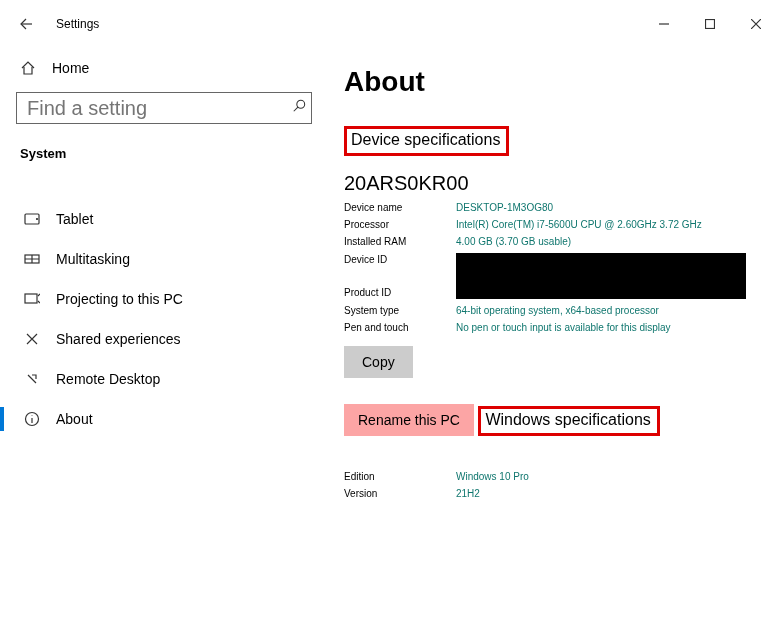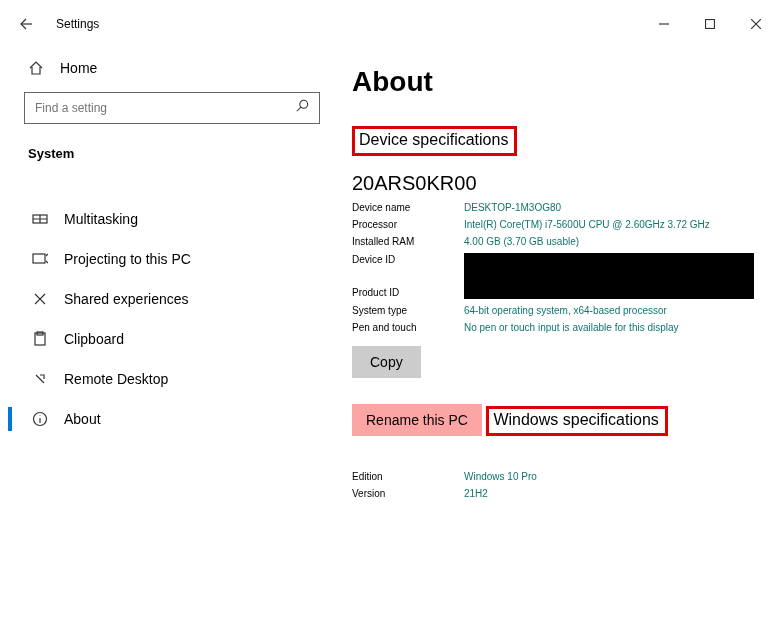--- a/index.html
+++ b/index.html
@@ -5,27 +5,27 @@
   * { margin: 0; padding: 0; box-sizing: border-box; font-family: "Segoe UI", sans-serif; }
   body { width: 779px; height: 631px; background: #fff; overflow: hidden; position: relative; }
   
   .titlebar { height: 32px; display: flex; align-items: center; justify-content: space-between; padding: 15px 0 0 8px; }
   .titlebar-left { display: flex; align-items: center; gap: 16px; }
   .back-btn { width: 32px; height: 32px; display:flex; align-items:center; justify-content:center; }
   .app-title { font-size: 12px; }
   .win-controls { display: flex; }
   .win-btn { width: 46px; height: 32px; display:flex; align-items:center; justify-content:center; font-size: 10px; }
   
-  .layout { display: flex; height: 599px; padding-left: 8px; }
+  .layout { display: flex; height: 599px; }
   
   .sidebar { width: 320px; padding: 20px 8px 0 16px; }
   .home-row { display:flex; align-items:center; gap: 16px; padding: 8px 4px 16px 4px; font-size: 14px; }
   .home-row .icon { width:16px; height:16px; display:inline-flex; align-items:center; justify-content:center; }
   .search { border: 1px solid #666; height: 32px; display:flex; align-items:center; padding: 0 10px; justify-content: space-between; margin-bottom: 18px; background:#fff; }
-  .search input { border:none; outline:none; font-size:12px; flex:1; background:transparent; }
+  .search input { border:none; outline:none; font-size:20px; flex:1; background:transparent; }
   .section-head { font-size:13px; font-weight:700; padding: 4px 4px 18px 4px; }
   
   .nav-item { display:flex; align-items:center; gap:16px; padding: 12px 4px 12px 8px; font-size: 14px; position:relative; }
   .nav-item .icon { width:16px; height:16px; display:inline-flex; align-items:center; justify-content:center; }
   .nav-item.active::before { content:""; position:absolute; left:-16px; top:8px; bottom:8px; width:4px; background:#0078d7; }
   .nav-spacer { height: 20px; }
   
   .content { flex:1; padding: 20px 18px 0 24px; overflow:hidden; }
   h1 { font-size: 28px; font-weight: 600; margin: 14px 0 28px 0; }
   h2 { font-size: 16px; font-weight: 400; display:inline-block; }
@@ -92,20 +92,29 @@
             <circle cx="10" cy="6" r="4.5"></circle>
             <path d="M7 9 L2 14"></path>
           </svg></span>
     </div>
     <div class="section-head">System</div>
     <div class="nav-spacer"></div>
 
     <div class="nav-item">
       <span class="icon">
           <svg width="16" height="16" viewBox="0 0 16 16">
+            <rect x="1" y="3" width="14" height="10" rx="1"></rect>
+            <circle cx="13" cy="8" r="0.5" fill="#333"></circle>
+          </svg>
+        </span>
+      <span>Tablet</span>
+    </div>
+    <div class="nav-item">
+      <span class="icon">
+          <svg width="16" height="16" viewBox="0 0 16 16">
             <rect x="1" y="4" width="14" height="8"></rect>
             <path d="M1 8 H15 M8 4 V12"></path>
           </svg>
         </span>
       <span>Multitasking</span>
     </div>
     <div class="nav-item">
       <span class="icon">
           <svg width="16" height="16" viewBox="0 0 16 16">
             <rect x="1" y="3" width="12" height="9"></rect>
@@ -114,29 +123,20 @@
         </span>
       <span>Projecting to this PC</span>
     </div>
     <div class="nav-item">
       <span class="icon">
           <svg width="16" height="16" viewBox="0 0 16 16">
             <path d="M3 3 L8 8 L3 13 M13 3 L8 8 L13 13"></path>
           </svg>
         </span>
       <span>Shared experiences</span>
-    </div>
-    <div class="nav-item">
-      <span class="icon">
-          <svg width="16" height="16" viewBox="0 0 16 16">
-            <rect x="3" y="2" width="10" height="12"></rect>
-            <rect x="5" y="1" width="6" height="3"></rect>
-          </svg>
-        </span>
-      <span>Clipboard</span>
     </div>
     <div class="nav-item">
       <span class="icon">
           <svg width="16" height="16" viewBox="0 0 16 16">
             <path d="M4 4 L12 12 M8 4 H12 V8"></path>
           </svg>
         </span>
       <span>Remote Desktop</span>
     </div>
     <div class="nav-item active">

